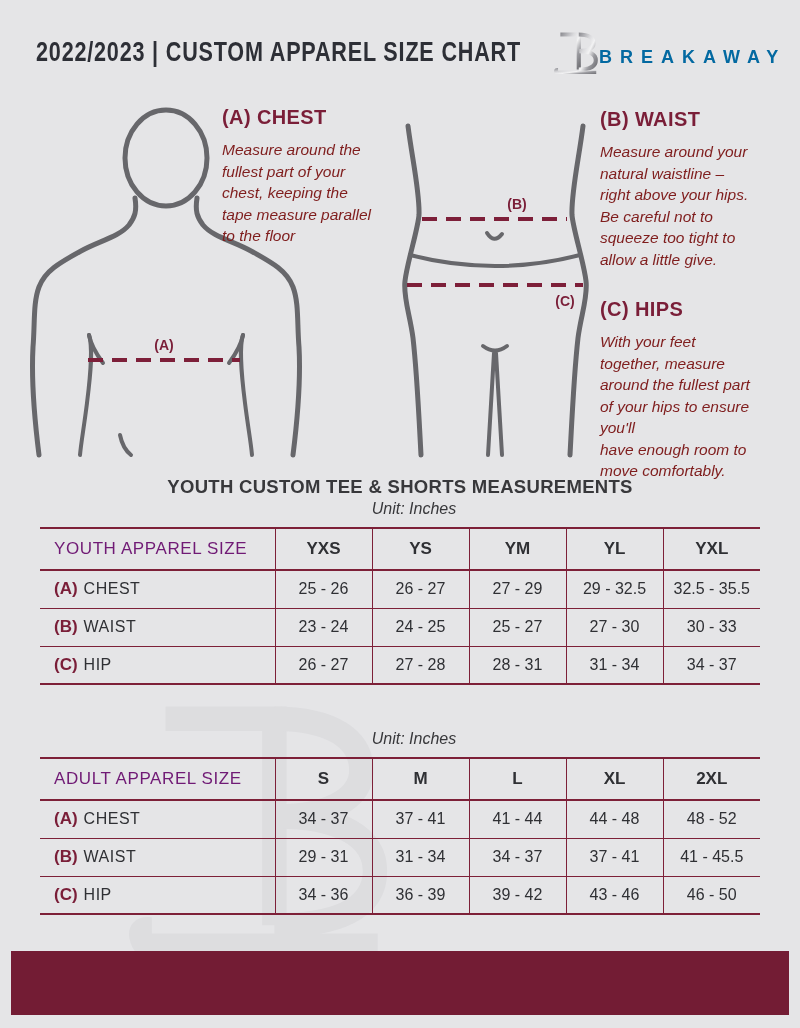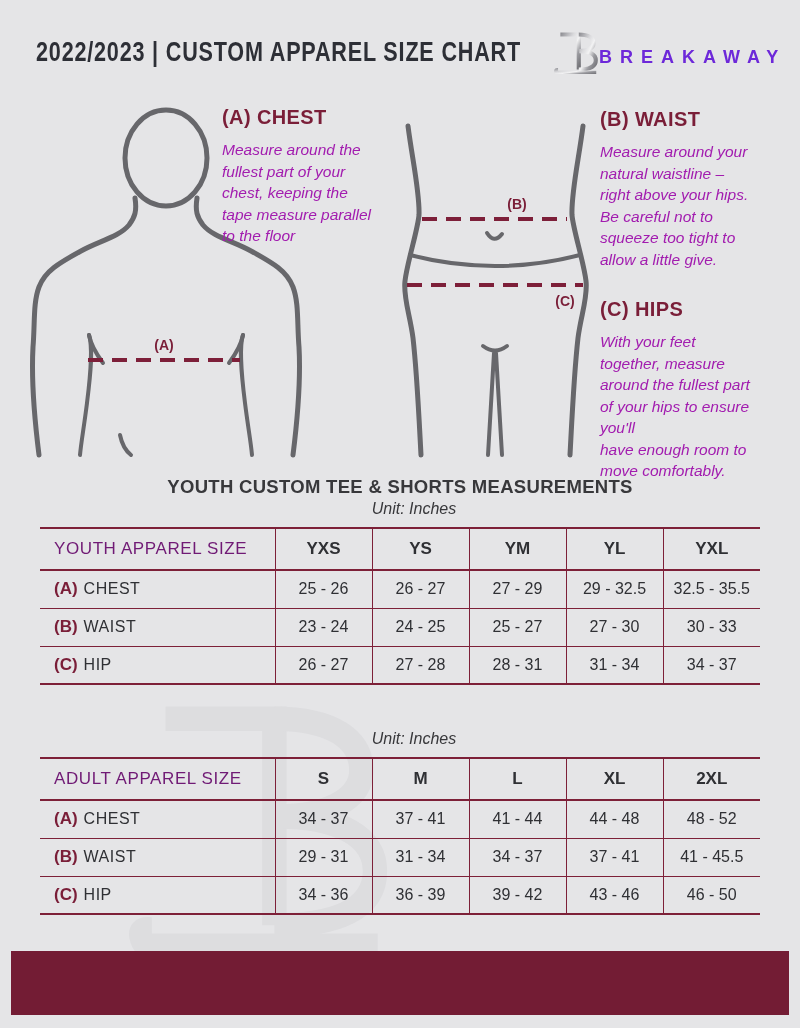--- a/index.html
+++ b/index.html
@@ -15,21 +15,21 @@
   
   .hdr-title {
     position: absolute; left: 36px; top: 36px;
     font-size: 27px; font-weight: bold; color: #2d2f36;
     letter-spacing: 1px; white-space: nowrap;
     transform: scale(0.80, 1.05); transform-origin: left top;
   }
   .logo-box { position: absolute; left: 551px; top: 29px; }
   .brand {
     position: absolute; left: 599px; top: 47px;
-    font-size: 18px; font-weight: bold; color: #6d28d9;
+    font-size: 18px; font-weight: bold; color: #0369a1;
     letter-spacing: 8px; white-space: nowrap;
   }
 
   
   .fig { position: absolute; }
   .fig-left  { left: 15px;  top: 103px; }
   .fig-right { left: 393px; top: 103px; }
   .fig path, .fig ellipse { fill: none; stroke: #67676b; stroke-width: 5; stroke-linecap: round; }
   .fig .thin { stroke-width: 4; }
   .fig .dash { stroke: #7d1f39; stroke-width: 4; stroke-dasharray: 15 9; stroke-linecap: butt; }
@@ -37,21 +37,21 @@
 
   
   .instr { position: absolute; width: 185px; }
   .instr-a { left: 222px; top: 106px; }
   .instr-b { left: 600px; top: 108px; }
   .instr-c { left: 600px; top: 298px; }
   .instr-heading {
     font-size: 20px; font-weight: bold; color: #7a1e38; letter-spacing: .4px;
   }
   .instr-body {
-    margin-top: 10px; font-size: 15.5px; font-style: italic; color: #a21caf;
+    margin-top: 10px; font-size: 15.5px; font-style: italic; color: #7f1d1d;
     line-height: 21.5px; white-space: pre-line;
   }
 
   
   .sec-title {
     position: absolute; left: 0; width: 800px; text-align: center;
     font-size: 18.5px; font-weight: bold; color: #38383b; letter-spacing: .3px;
   }
   .sec-unit {
     position: absolute; left: 0; width: 800px; text-align: center;

